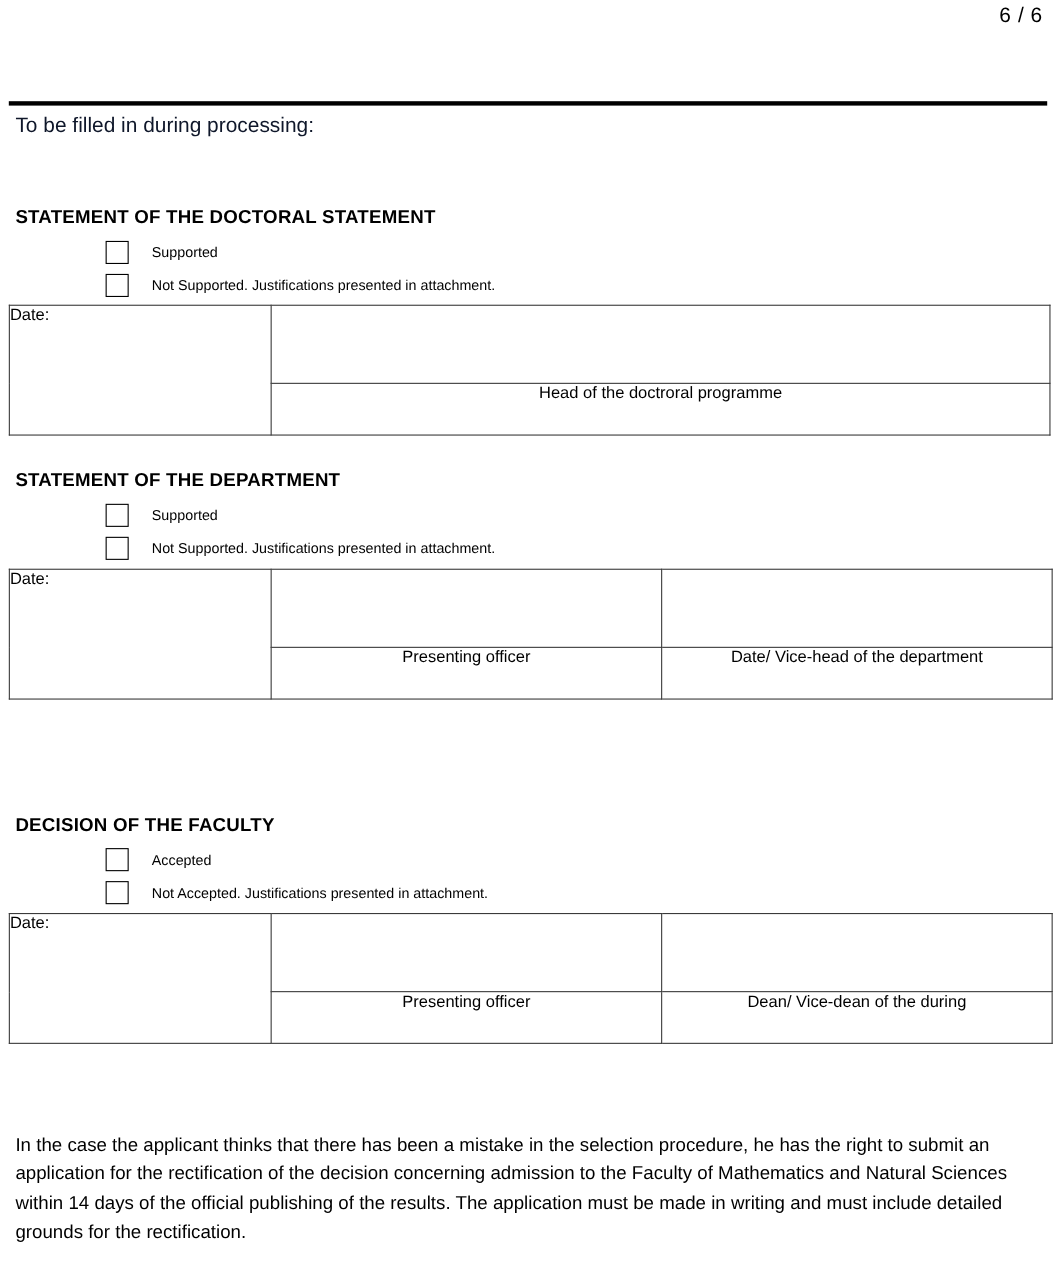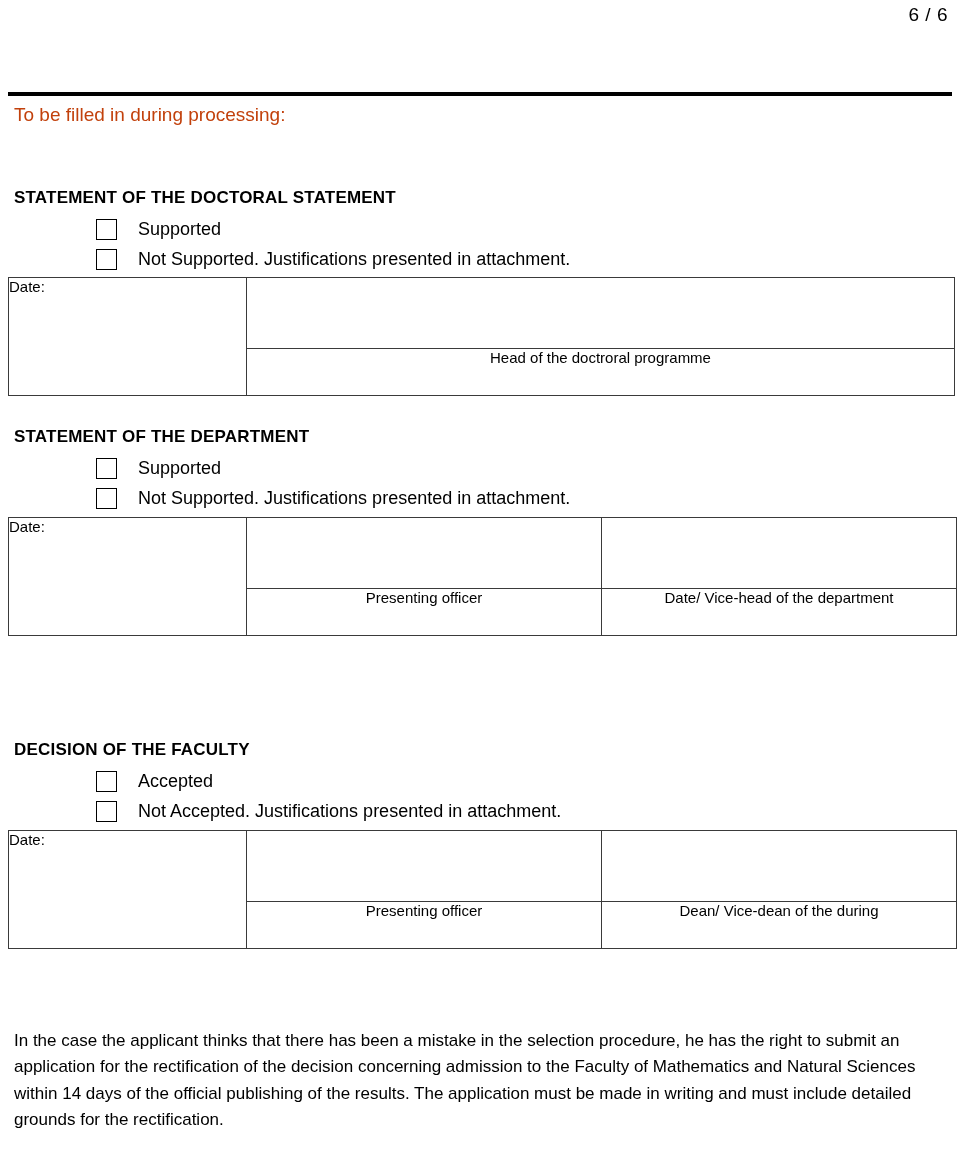--- a/index.html
+++ b/index.html
@@ -42,21 +42,21 @@
     height: 0;
     border-top: 4px solid #000;
   }
 
   
   .intro-line {
     position: absolute;
     left: 14px;
     top: 104px;
     font-size: 19px;
-    color: #c2410c;
+    color: #0f172a;
   }
 
   
   .section {
     position: absolute;
     left: 0;
     width: 960px;
   }
   .section-title {
     position: absolute;
@@ -80,21 +80,21 @@
   .checkbox {
     width: 21px;
     height: 21px;
     border: 1.5px solid #000;
     background: #fff;
     box-sizing: border-box;
     flex: 0 0 auto;
   }
   .option-label {
     margin-left: 21px;
-    font-size: 18px;
+    font-size: 13px;
     white-space: nowrap;
   }
 
   
   .sig-table {
     position: absolute;
     left: 8px;
     width: 944px;
     border-collapse: collapse;
     table-layout: fixed;

